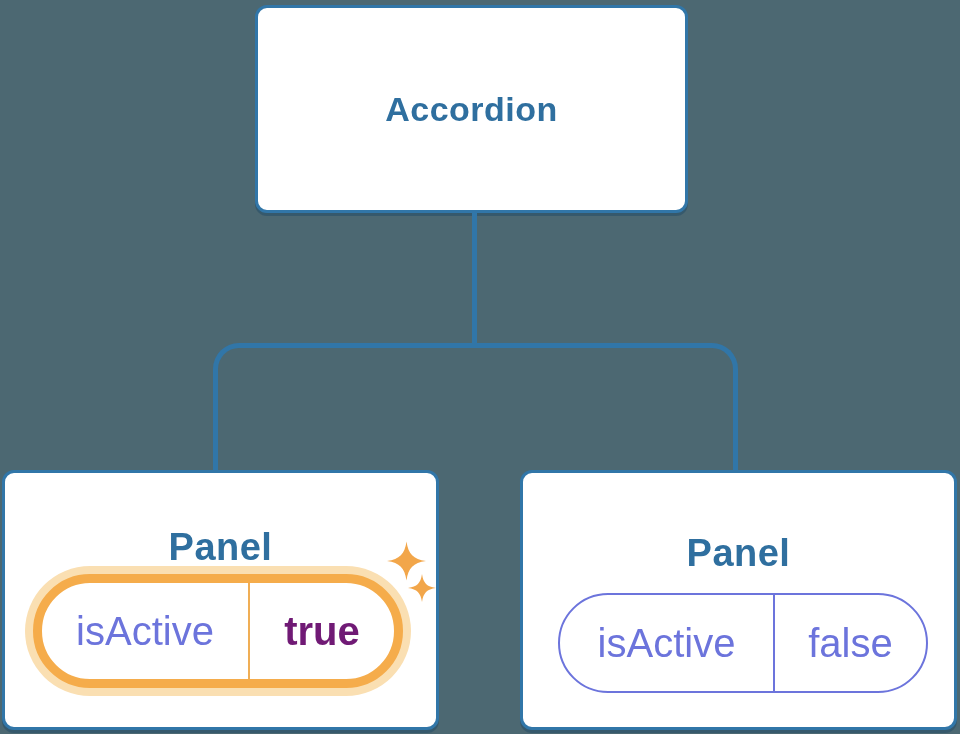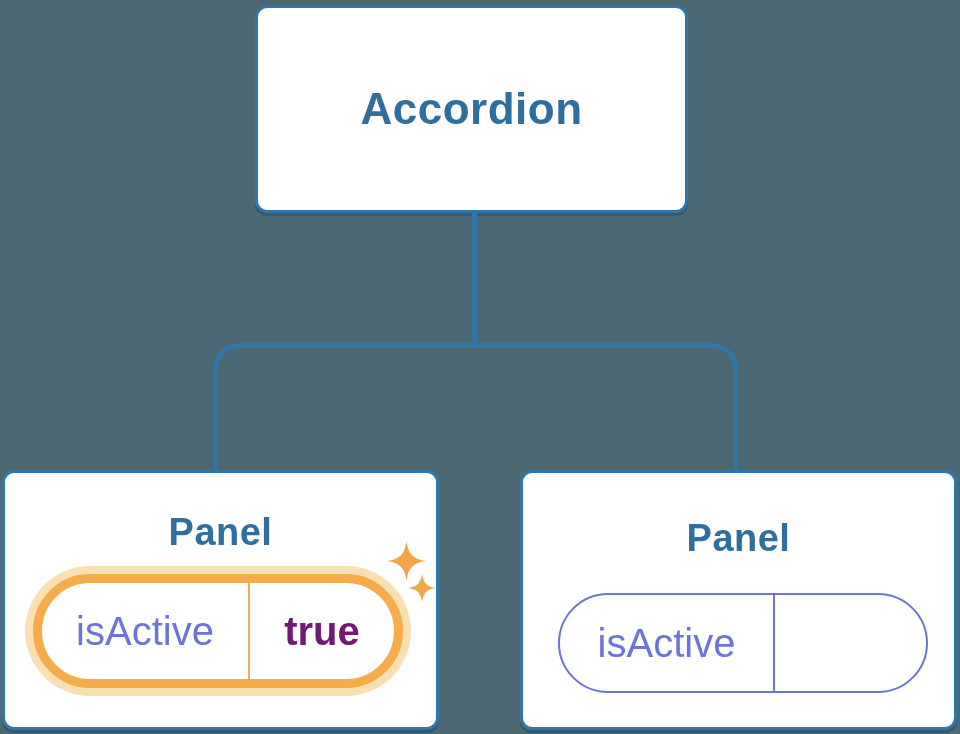--- a/index.html
+++ b/index.html
@@ -23,21 +23,21 @@
   }
 
   .node-root {
     left: 255px; top: 5px;
     width: 433px; height: 208px;
     display: flex; align-items: center; justify-content: center;
   }
 
   .node-label {
     color: #2F6F9F;
-    font-size: 44px;
+    font-size: 34px;
     font-weight: 600;
     letter-spacing: 0.5px;
   }
 
   .stem {
     position: absolute;
     left: 472px; top: 212px;
     width: 5px; height: 133px;
     background: #3176A8;
   }
@@ -62,20 +62,21 @@
 
   .panel-title {
     position: absolute;
     left: 0; width: 100%;
     text-align: center;
     color: #2F6F9F;
     font-size: 38px;
     font-weight: 600;
     letter-spacing: 0.5px;
     line-height: 1;
+    margin-top: 15px;
   }
   .node-panel-left  .panel-title { top: 40px; }
   .node-panel-right .panel-title { top: 46px; }
 
   .pill {
     position: absolute;
     box-sizing: border-box;
     background: #ffffff;
     border-radius: 999px;
     display: flex;
@@ -148,16 +149,17 @@
   </svg>
   <svg class="sparkle sparkle-small" viewBox="0 0 100 100">
     <path d="M50 0 C55 33 67 45 100 50 C67 55 55 67 50 100 C45 67 33 55 0 50 C33 45 45 33 50 0 Z" fill="#F2A64A"></path>
   </svg>
 
   <div class="node node-panel node-panel-right">
     <div class="panel-title">Panel</div>
     <div class="pill pill-plain">
       <div class="pill-section pill-section-name">isActive</div>
       <div class="pill-divider pill-divider-purple"></div>
+      <div class="pill-section pill-section-value">false</div>
     </div>
   </div>
 
 </div>
 
 </body></html>

